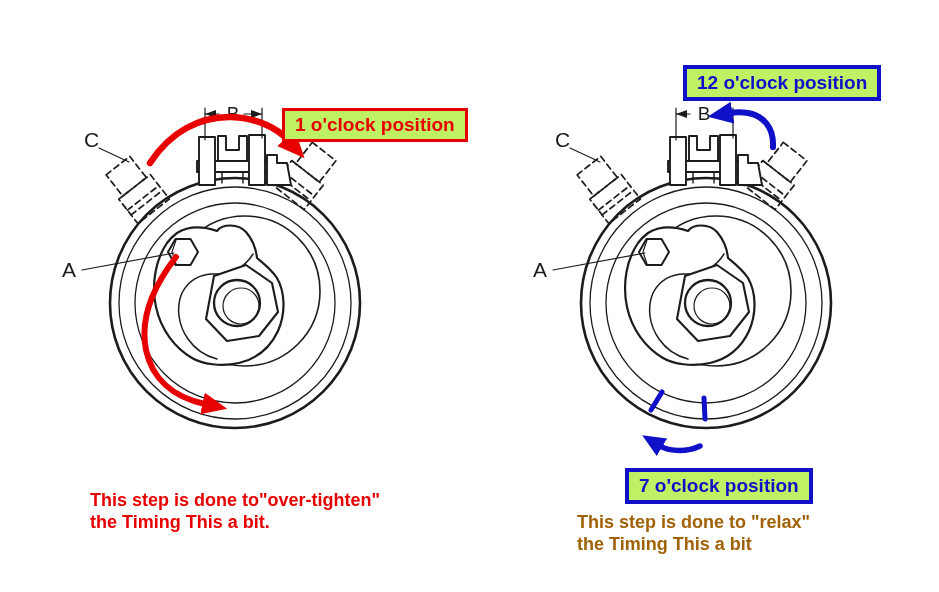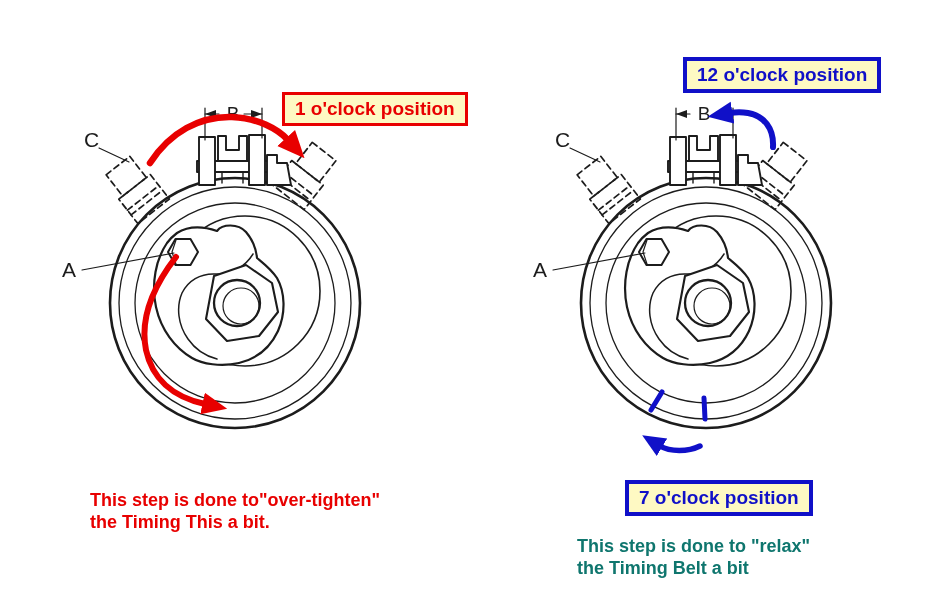--- a/index.html
+++ b/index.html
@@ -13,37 +13,38 @@
   .diagram-svg{position:absolute;left:0;top:0;}
   .part-label{
     font-family:"Liberation Sans",sans-serif;
     font-size:21px;
     fill:#1c1c1c;
   }
   .part-label.dim{font-size:19px;}
   .callout{
     position:absolute;
     white-space:nowrap;
-    background:#fef9c3;
+    background:#bef264;
     font-weight:bold;
     font-size:19px;
     line-height:23px;
     padding:2px 10px 3px 10px;
+    margin-top:8px;
   }
   .callout.red{color:#e80000;border:3px solid #e80000;}
   .callout.blue{color:#1010c8;border:4px solid #1010c8;}
   .caption{
     position:absolute;
     font-weight:bold;
     font-size:18px;
     line-height:22px;
     white-space:nowrap;
   }
   .caption.red{color:#e80000;}
-  .caption.blue{color:#0f766e;margin-top:24px;}
+  .caption.blue{color:#a16207;}
 </style>
 </head>
 <body>
 
 <div class="stage">
 
   <svg class="diagram-svg" width="939" height="592" viewBox="0 0 939 592">
     <defs>
       <marker id="arrow-red" viewBox="0 0 10 10" refX="1" refY="5" markerWidth="4.2" markerHeight="4.2" orient="auto">
         <path d="M 0,0.6 L 10,5 L 0,9.4 Z" fill="#e80000"></path>
@@ -132,30 +133,30 @@
     </g>
 
     <g stroke="#1010c8" fill="none" stroke-linecap="round">
       <path stroke-width="6" marker-end="url(#arrow-blue)" d="M 773,147 C 774,128 764,116 748,113 C 742,112 736,112 730,113"></path>
       <path stroke-width="5" d="M 651,410 L 662,392"></path>
       <path stroke-width="5" d="M 704,398 L 705,419"></path>
       <path stroke-width="5.5" marker-end="url(#arrow-blue)" d="M 700,446 C 688,452 670,452 660,446"></path>
     </g>
   </svg>
 
-  <div class="callout red" style="left:282px;top:92px;">1 o'clock position</div>
+  <div class="callout red" style="left:282px;top:100px;">1 o'clock position</div>
 
 
   <div class="callout blue" style="left:683px;top:57px;">12 o'clock position</div>
 
-  <div class="callout blue" style="left:625px;top:480px;">7 o'clock position</div>
+  <div class="callout blue" style="left:625px;top:460px;">7 o'clock position</div>
 
   <div class="caption red" style="left:90px;top:489px;">
     <div>This step is done to"over-tighten"</div>
     <div>the Timing This a bit.</div>
   </div>
 
   <div class="caption blue" style="left:577px;top:511px;">
     <div>This step is done to "relax"</div>
-    <div>the Timing Belt a bit</div>
+    <div>the Timing This a bit</div>
   </div>
 
 </div>
 
 </body></html>

